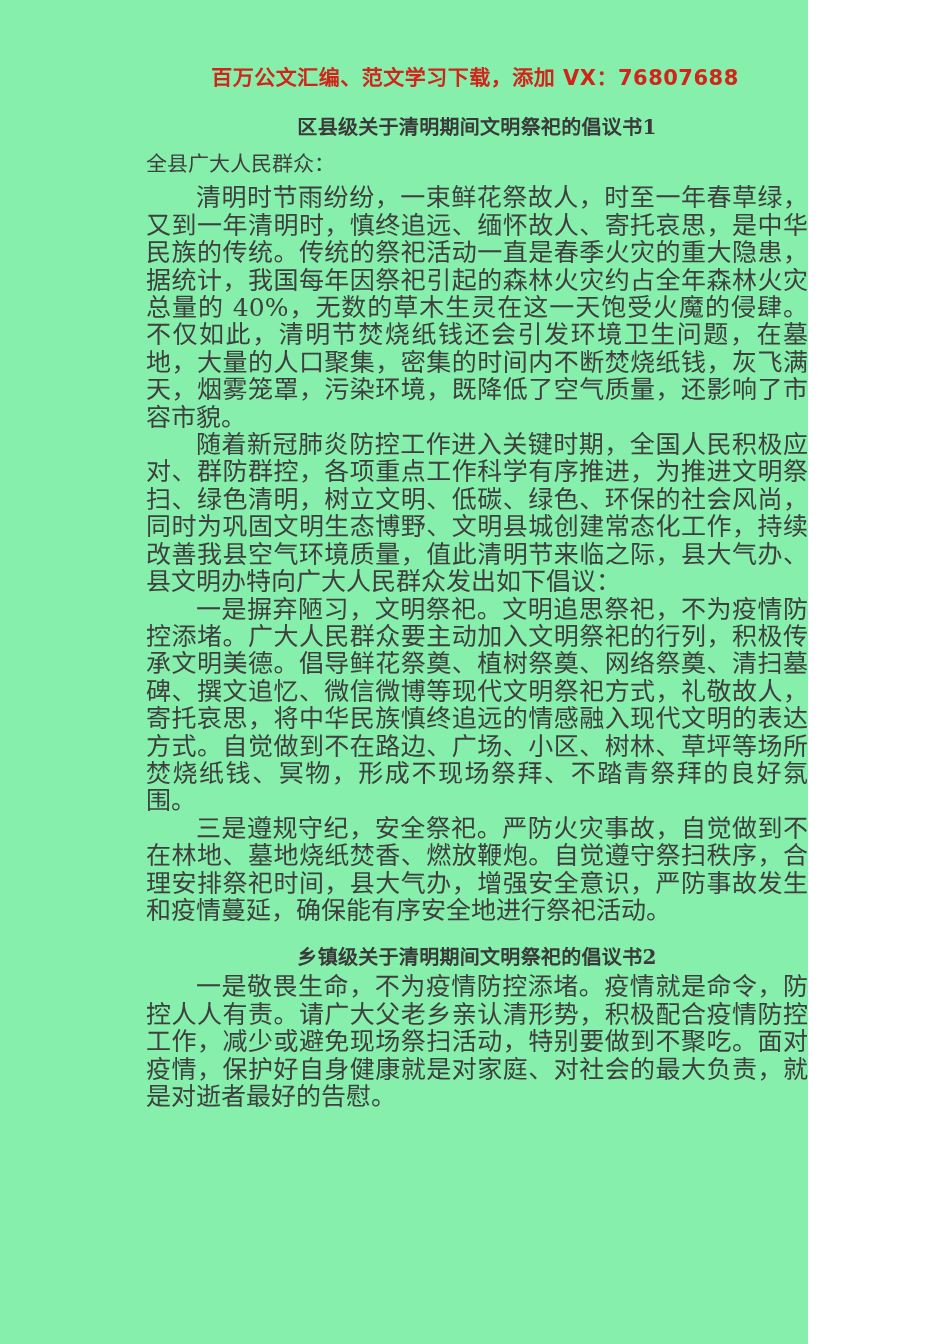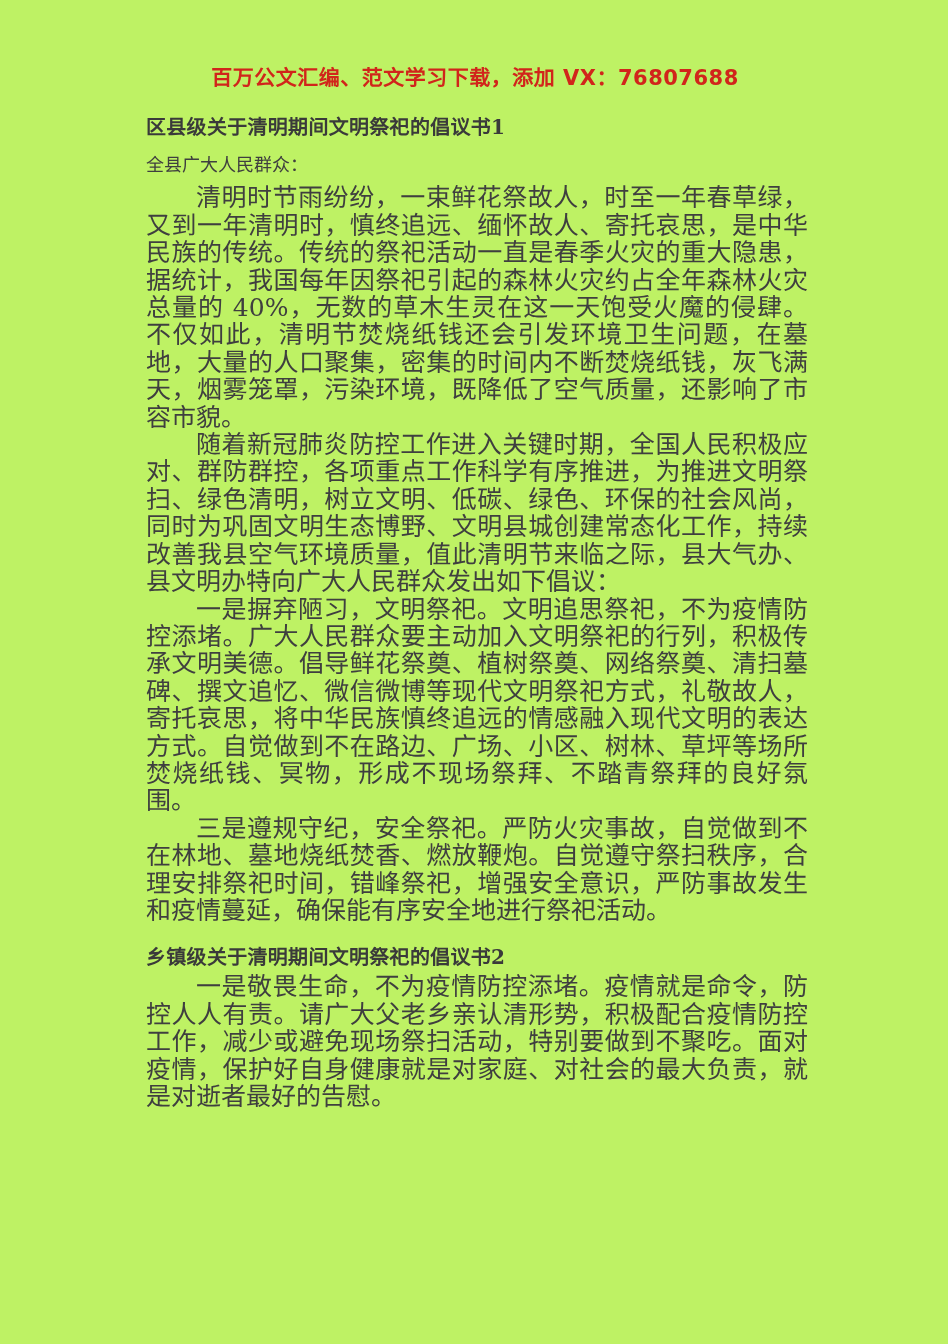--- a/index.html
+++ b/index.html
@@ -11,23 +11,23 @@
   body {
     width: 950px;
     height: 1344px;
     overflow: hidden;
     font-family: "DejaVu Serif", "Liberation Serif", serif;
     -webkit-font-smoothing: antialiased;
   }
 
   .page {
     position: relative;
-    width: 948px;
+    width: 808px;
     height: 1344px;
-    background: #bef264;
+    background: #86efac;
     box-sizing: border-box;
   }
 
   
   .promo-banner {
     position: absolute;
     left: 0;
     top: 64px;
     width: 950px;
     text-align: center;
@@ -42,35 +42,36 @@
 
   
   .doc-column {
     position: absolute;
     left: 146px;
     top: 112px;
     width: 662px;
   }
 
   .doc-heading {
+    text-align: center;
     font-size: 20px;
     font-weight: 700;
     color: #3a3a3a;
     line-height: 30px;
     margin: 0 0 9px 0;
     letter-spacing: 0.3px;
   }
 
   .doc-heading.second {
     margin-top: 18px;
     margin-bottom: 1px;
   }
 
   .salutation {
-    font-size: 18px;
+    font-size: 21px;
     color: #3f3f3f;
     line-height: 27.4px;
     margin: 0 0 6px 0;
     text-align: justify;
     text-justify: inter-ideograph;
   }
 
   .para {
     font-size: 25px;
     color: #3f3f3f;
@@ -95,21 +96,21 @@
 
     <p class="salutation">全县广大人民群众：</p>
 
     <p class="para">清明时节雨纷纷，一束鲜花祭故人，时至一年春草绿，又到一年清明时，慎终追远、缅怀故人、寄托哀思，是中华民族的传统。传统的祭祀活动一直是春季火灾的重大隐患，据统计，我国每年因祭祀引起的森林火灾约占全年森林火灾总量的 40%，无数的草木生灵在这一天饱受火魔的侵肆。不仅如此，清明节焚烧纸钱还会引发环境卫生问题，在墓地，大量的人口聚集，密集的时间内不断焚烧纸钱，灰飞满天，烟雾笼罩，污染环境，既降低了空气质量，还影响了市容市貌。</p>
 
     <p class="para">随着新冠肺炎防控工作进入关键时期，全国人民积极应对、群防群控，各项重点工作科学有序推进，为推进文明祭扫、绿色清明，树立文明、低碳、绿色、环保的社会风尚，同时为巩固文明生态博野、文明县城创建常态化工作，持续改善我县空气环境质量，值此清明节来临之际，县大气办、县文明办特向广大人民群众发出如下倡议：</p>
 
     <p class="para">一是摒弃陋习，文明祭祀。文明追思祭祀，不为疫情防控添堵。广大人民群众要主动加入文明祭祀的行列，积极传承文明美德。倡导鲜花祭奠、植树祭奠、网络祭奠、清扫墓碑、撰文追忆、微信微博等现代文明祭祀方式，礼敬故人，寄托哀思，将中华民族慎终追远的情感融入现代文明的表达方式。自觉做到不在路边、广场、小区、树林、草坪等场所焚烧纸钱、冥物，形成不现场祭拜、不踏青祭拜的良好氛围。</p>
 
 
-    <p class="para">三是遵规守纪，安全祭祀。严防火灾事故，自觉做到不在林地、墓地烧纸焚香、燃放鞭炮。自觉遵守祭扫秩序，合理安排祭祀时间，错峰祭祀，增强安全意识，严防事故发生和疫情蔓延，确保能有序安全地进行祭祀活动。</p>
+    <p class="para">三是遵规守纪，安全祭祀。严防火灾事故，自觉做到不在林地、墓地烧纸焚香、燃放鞭炮。自觉遵守祭扫秩序，合理安排祭祀时间，县大气办，增强安全意识，严防事故发生和疫情蔓延，确保能有序安全地进行祭祀活动。</p>
 
 
     <h1 class="doc-heading second">乡镇级关于清明期间文明祭祀的倡议书2</h1>
 
 
     <p class="para">一是敬畏生命，不为疫情防控添堵。疫情就是命令，防控人人有责。请广大父老乡亲认清形势，积极配合疫情防控工作，减少或避免现场祭扫活动，特别要做到不聚吃。面对疫情，保护好自身健康就是对家庭、对社会的最大负责，就是对逝者最好的告慰。</p>
 
   </div>
 </div>
 

